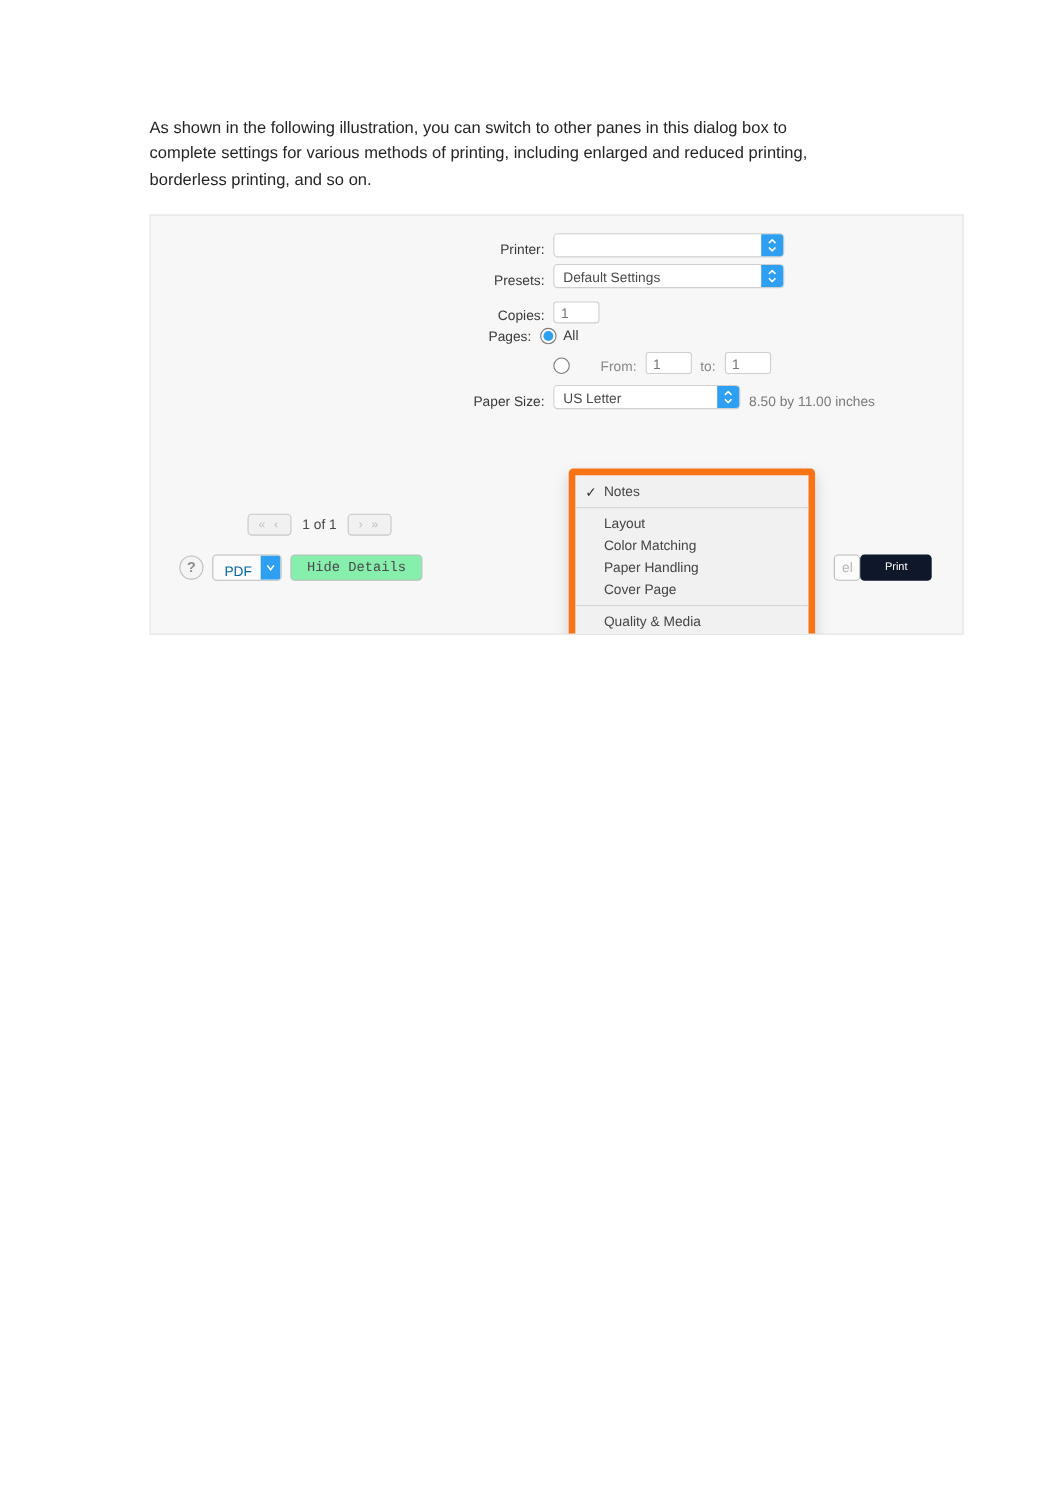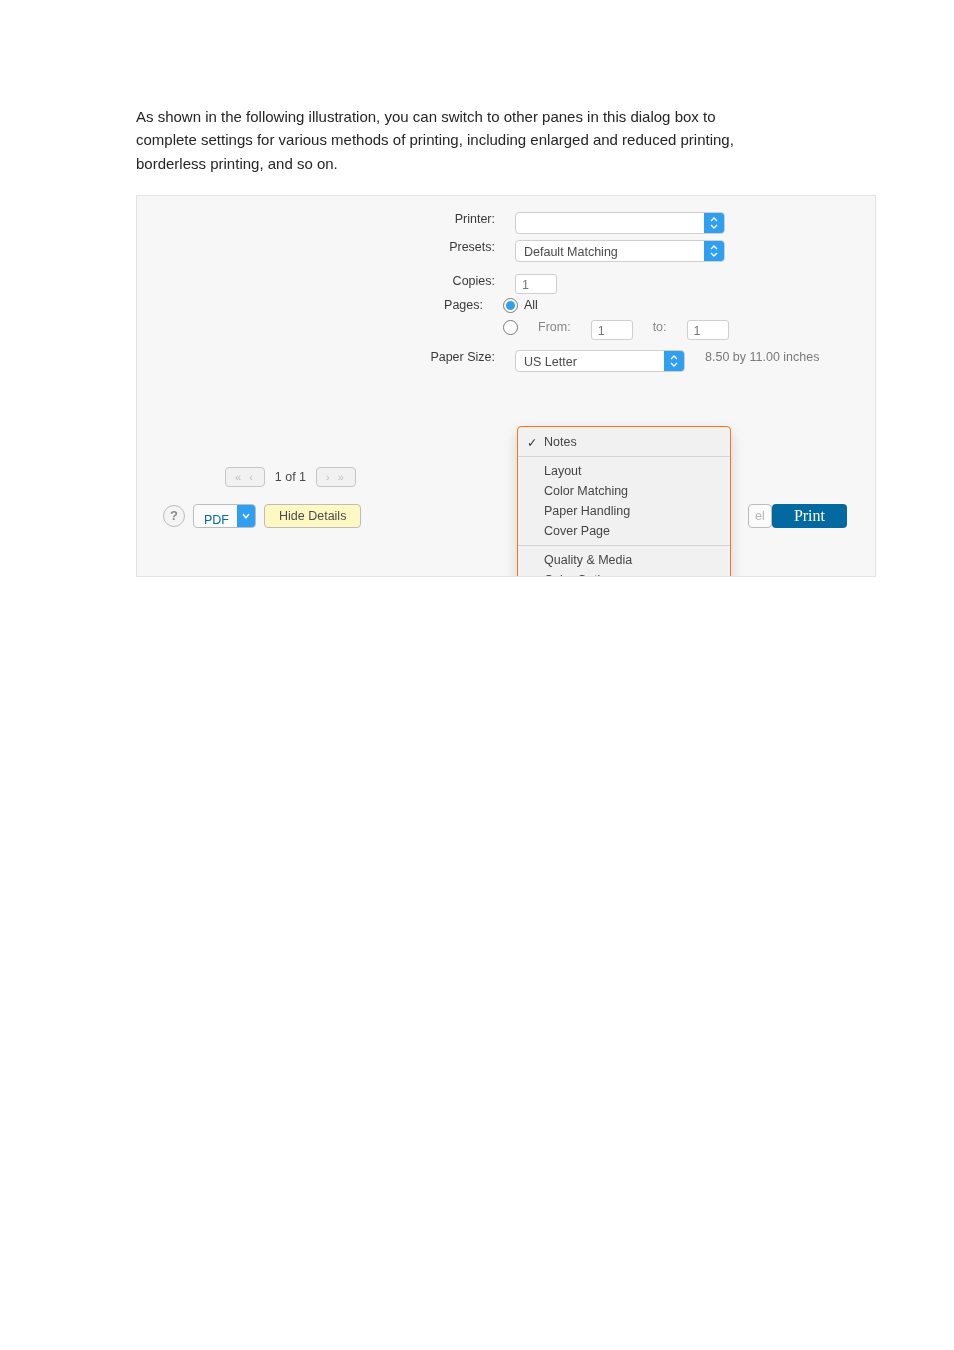--- a/index.html
+++ b/index.html
@@ -32,22 +32,22 @@
     overflow: hidden;
     font-family: "Helvetica Neue", Helvetica, Arial, sans-serif;
     font-size: 12.5px;
     color: #3a3a3a;
   }
 
   
   .formRow {
     position: absolute;
     display: flex;
-    align-items: flex-start;
-    gap: 20px;
+    align-items: flex-end;
+    gap: 8px;
   }
   .formRow .lbl {
     width: 78px;
     text-align: right;
     color: #3a3a3a;
   }
   .popup {
     background: #ffffff;
     border: 1px solid #cfcfcf;
     border-radius: 4px;
@@ -147,31 +147,31 @@
   .pdfBtn {
     border:1px solid #bcbcbc;border-radius:4px;background:#fbfbfb;
     height:22px;display:flex;align-items:flex-end;
     color:#0369a1; padding:0 0 0 10px; overflow:hidden;
   }
   .pdfBtn .drop {
     margin-left:8px;width:18px;height:100%;
     background:#2f9ff1;display:flex;align-items:center;justify-content:center;
   }
   .flatBtn {
-    border:1px solid #bcbcbc;border-radius:4px;background:#fef9c3;
-    height:22px;padding:0 14px;display:flex;align-items:center;color:#4a4a4a;
+    border:1px solid #bcbcbc;border-radius:4px;background:#86efac;
+    height:22px;padding:0 14px;display:flex;align-items:center;color:#4a4a4a;font-family:Liberation Mono, monospace;
   }
 
   
   .dropdown {
     position:absolute;
     left:380px; top:230px;
     width:212px;
     background:#f1f1f1;
-    border:1px solid #f97316;
+    border:6px solid #f97316;
     border-radius:4px;
     box-shadow:0 6px 14px rgba(0,0,0,0.15);
     padding:5px 0;
     font-size:12.5px;
     color:#454545;
   }
   .dropdown .item {
     padding:3px 14px 3px 26px;
     position:relative;
     white-space:nowrap;
@@ -186,22 +186,22 @@
   
   .rightBtns {
     position:absolute; right:28px; bottom:48px;
     display:flex; align-items:center; 
   }
   .btnGhost {
     border:1px solid #bcbcbc;border-radius:4px;background:#fbfbfb;
     height:22px;width:22px;display:flex;align-items:center;justify-content:center;color:#b6b6b6;
   }
   .btnPrimary {
-    border:none;border-radius:4px;background:#0369a1;color:#fff;
-    height:24px;padding:0 22px;display:flex;align-items:center;font-size:16px;font-family:Liberation Serif, serif;
+    border:none;border-radius:4px;background:#0f172a;color:#fff;
+    height:24px;padding:0 22px;display:flex;align-items:center;font-size:10px;
   }
 
   .pageNum {
     position:absolute; bottom:26px; left:0; right:0;
     text-align:center; font-family:"Times New Roman",serif;
     font-size:15px; color:#222;
   }
 </style>
 </head>
 <body>
@@ -220,21 +220,21 @@
           <svg width="8" height="12" viewBox="0 0 8 12">
               <path d="M1 4 L4 1 L7 4 M1 8 L4 11 L7 8" stroke="#fff" stroke-width="1.4" fill="none"></path>
             </svg>
         </span>
       </div>
     </div>
 
     <div class="formRow" style="left:280px; top:44px;">
       <span class="lbl">Presets:</span>
       <div class="popup wide">
-        <span>Default Matching</span>
+        <span>Default Settings</span>
         <span class="chev">
           <svg width="8" height="12" viewBox="0 0 8 12">
               <path d="M1 4 L4 1 L7 4 M1 8 L4 11 L7 8" stroke="#fff" stroke-width="1.4" fill="none"></path>
             </svg>
         </span>
       </div>
     </div>
 
     <div class="formRow" style="left:280px; top:78px;">
       <span class="lbl">Copies:</span>
@@ -245,21 +245,21 @@
       <span class="lbl">Pages:</span>
       <span class="radio">
         <span class="dot on"></span>
         <span>All</span>
       </span>
     </div>
     <div class="formRow" style="left:366px; top:124px;">
       <span class="radio">
           <span class="dot"></span>
         </span>
-      <span style="color:#888;">From:</span>
+      <span style="color:#888;margin-left:20px;">From:</span>
       <span class="field small">1</span>
       <span style="color:#888;">to:</span>
       <span class="field small">1</span>
     </div>
 
     <div class="formRow" style="left:280px; top:154px;">
       <span class="lbl">Paper Size:</span>
       <div class="popup" style="width:170px;">
         <span>US Letter</span>
         <span class="chev">

